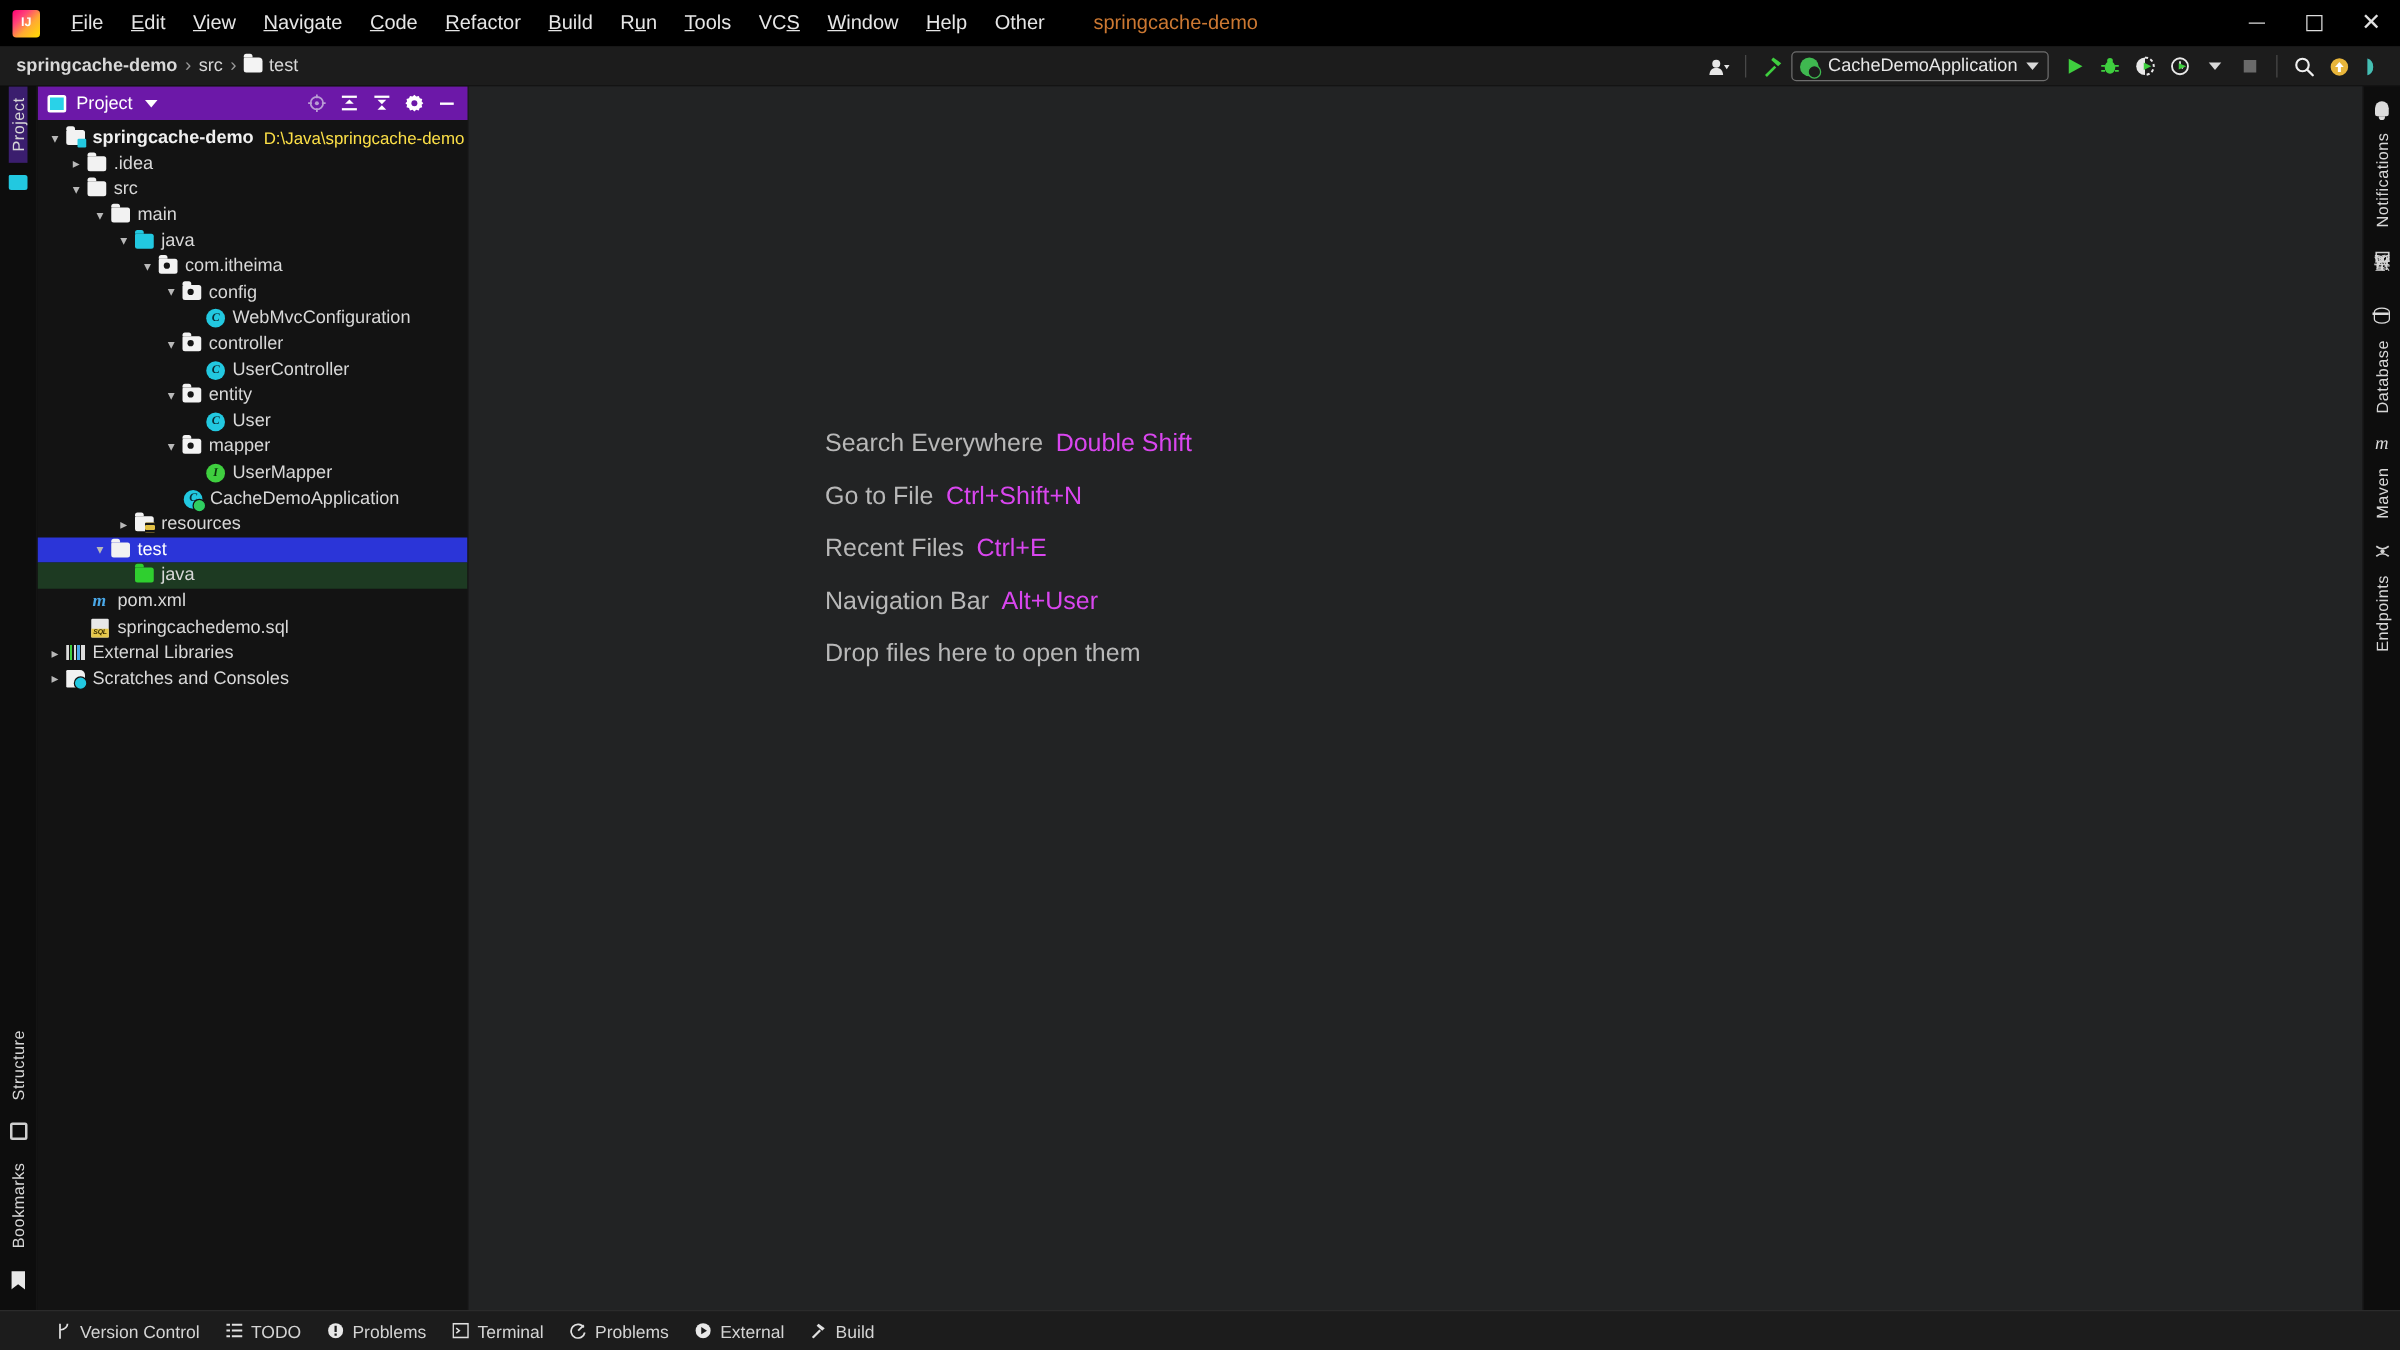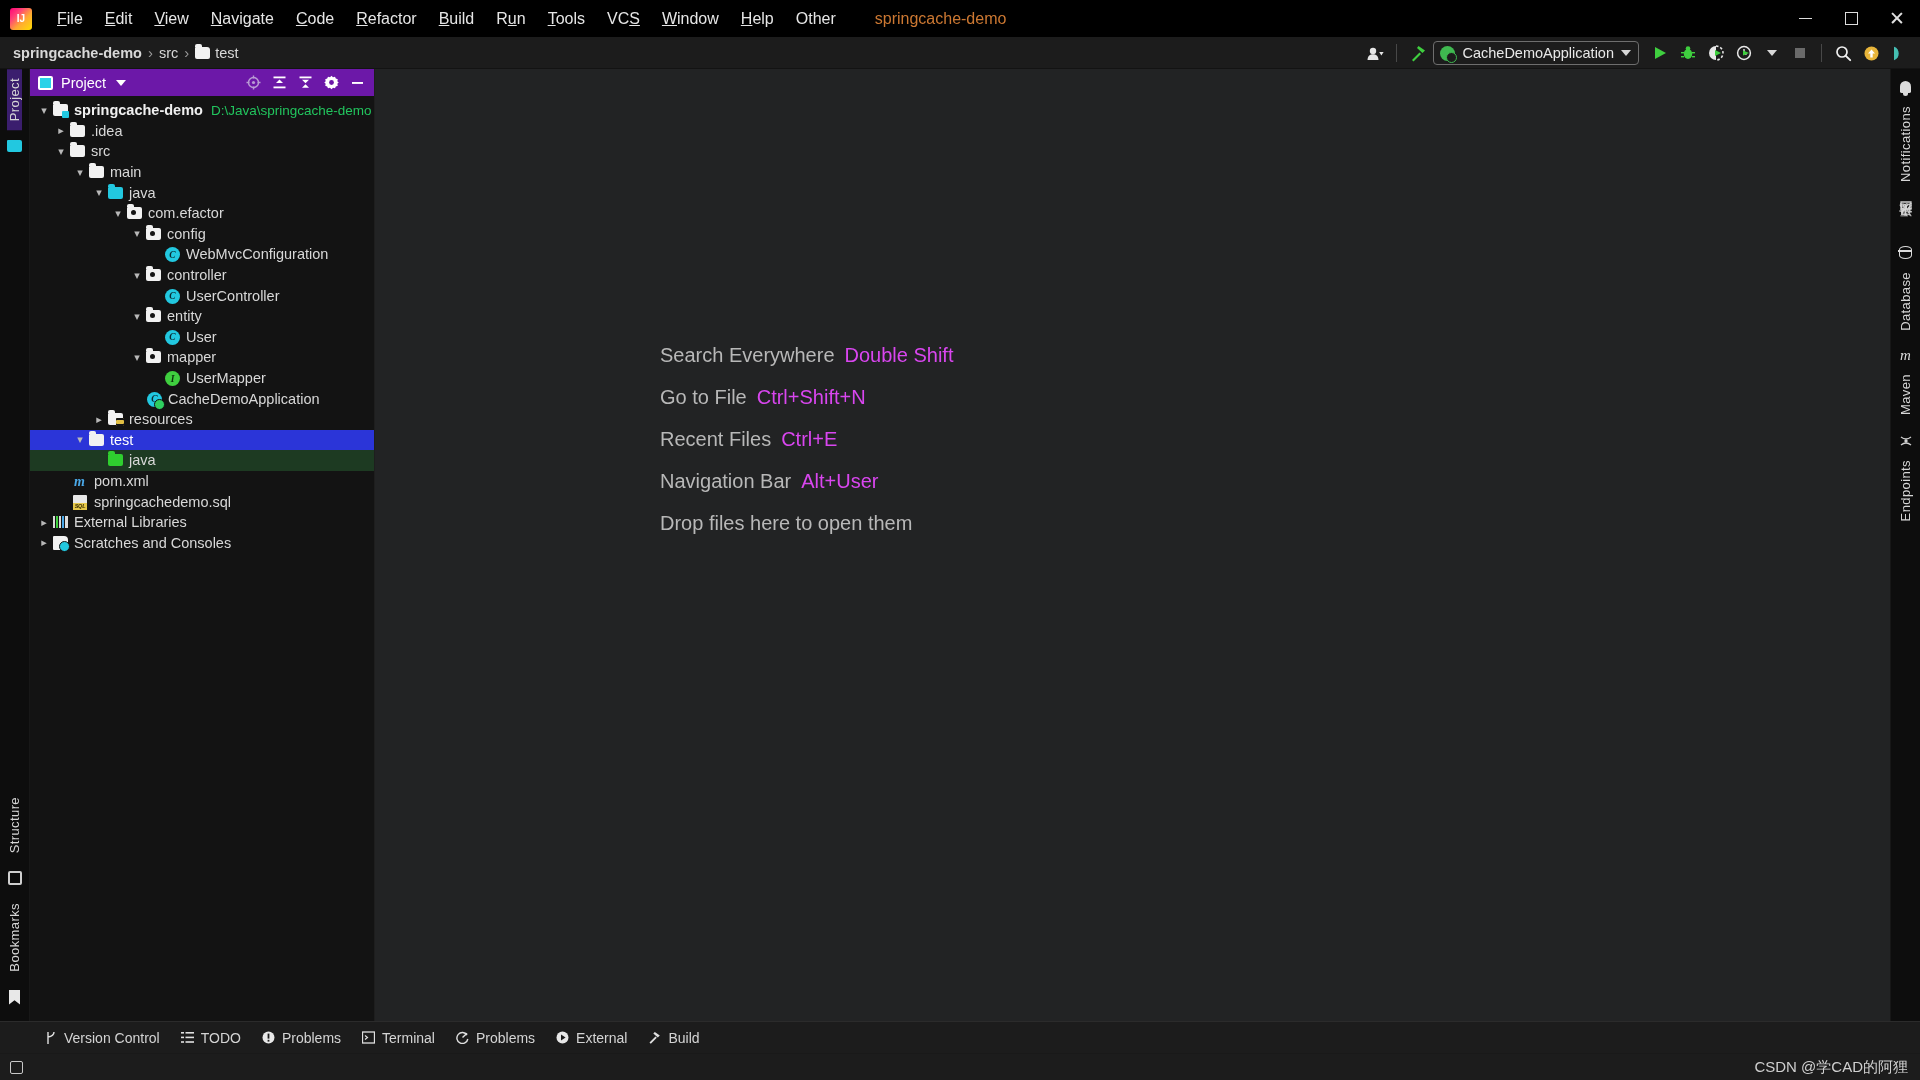--- a/index.html
+++ b/index.html
@@ -178,21 +178,21 @@
   .trow.sel-blue { background: #2b35d8; color: #fff; }
   .trow.sel-green { background: #1d3a22; }
   .arrow {
     width: 16px; height: 16px; flex: 0 0 16px;
     display: flex; align-items: center; justify-content: center;
     color: #b8b8b8; font-size: 11px;
   }
   .ticon { width: 17px; height: 16px; flex: 0 0 17px; margin-right: 5px; position: relative; }
   .tlabel { line-height: 20px; }
   .tlabel.bold { font-weight: bold; color: #f0f0f0; }
-  .tpath { color: #22c55e; font-size: 13.5px; margin-left: 8px; }
+  .tpath { color: #fde047; font-size: 13.5px; margin-left: 8px; }
 
   
   .f-white, .f-cyan, .f-green, .f-pkg, .f-res {
     position:absolute; left:1px; top:2px; width:15px; height:12px; border-radius: 1px 2px 2px 2px;
   }
   .f-white { background:#f2f2f2; }
   .f-cyan  { background:#22c8e0; }
   .f-green { background:#2fcf2f; }
   .f-pkg   { background:#f2f2f2; }
   .f-res   { background:#f2f2f2; }
@@ -550,21 +550,21 @@
               <i class="f-cyan"></i>
             </span>
           <span class="tlabel">java</span>
         </div>
 
         <div class="trow" style="padding-left:80px">
           <span class="arrow">▾</span>
           <span class="ticon">
               <i class="f-pkg"></i>
             </span>
-          <span class="tlabel">com.efactor</span>
+          <span class="tlabel">com.itheima</span>
         </div>
 
         <div class="trow" style="padding-left:99px">
           <span class="arrow">▾</span>
           <span class="ticon">
               <i class="f-pkg"></i>
             </span>
           <span class="tlabel">config</span>
         </div>
 
@@ -804,20 +804,14 @@
       <span class="bb-ic">
         <svg width="13" height="13" viewBox="0 0 13 13">
             <path d="M1.5 11.5 L7.5 5.5 L8.8 6.8 L2.8 12.8 Z" fill="#e0e0e0"></path>
             <path d="M6.8 1 L11.8 4.5 L9.8 6.5 L5.3 2.5 Z" fill="#e0e0e0"></path>
           </svg>
       </span>
       <span>Build</span>
     </div>
   </div>
 
-  <div class="statusbar">
-    <div class="sb-left">
-      <span class="sb-sq"></span>
-    </div>
-    <div class="watermark">CSDN @学CAD的阿狸</div>
-  </div>
 
 </div>
 
 </body></html>

